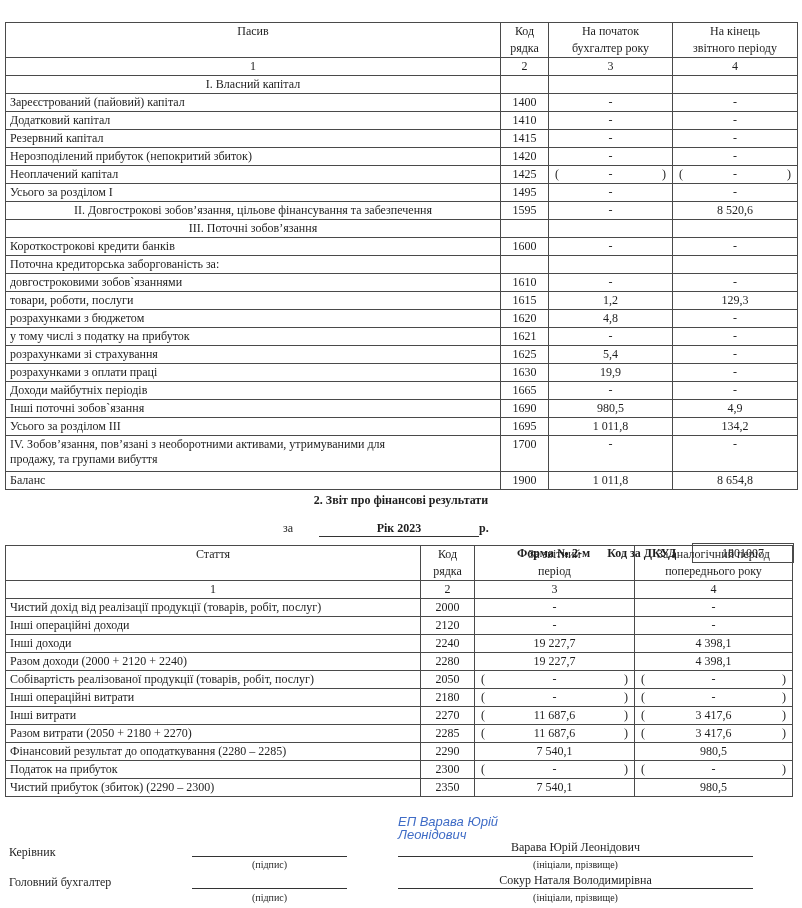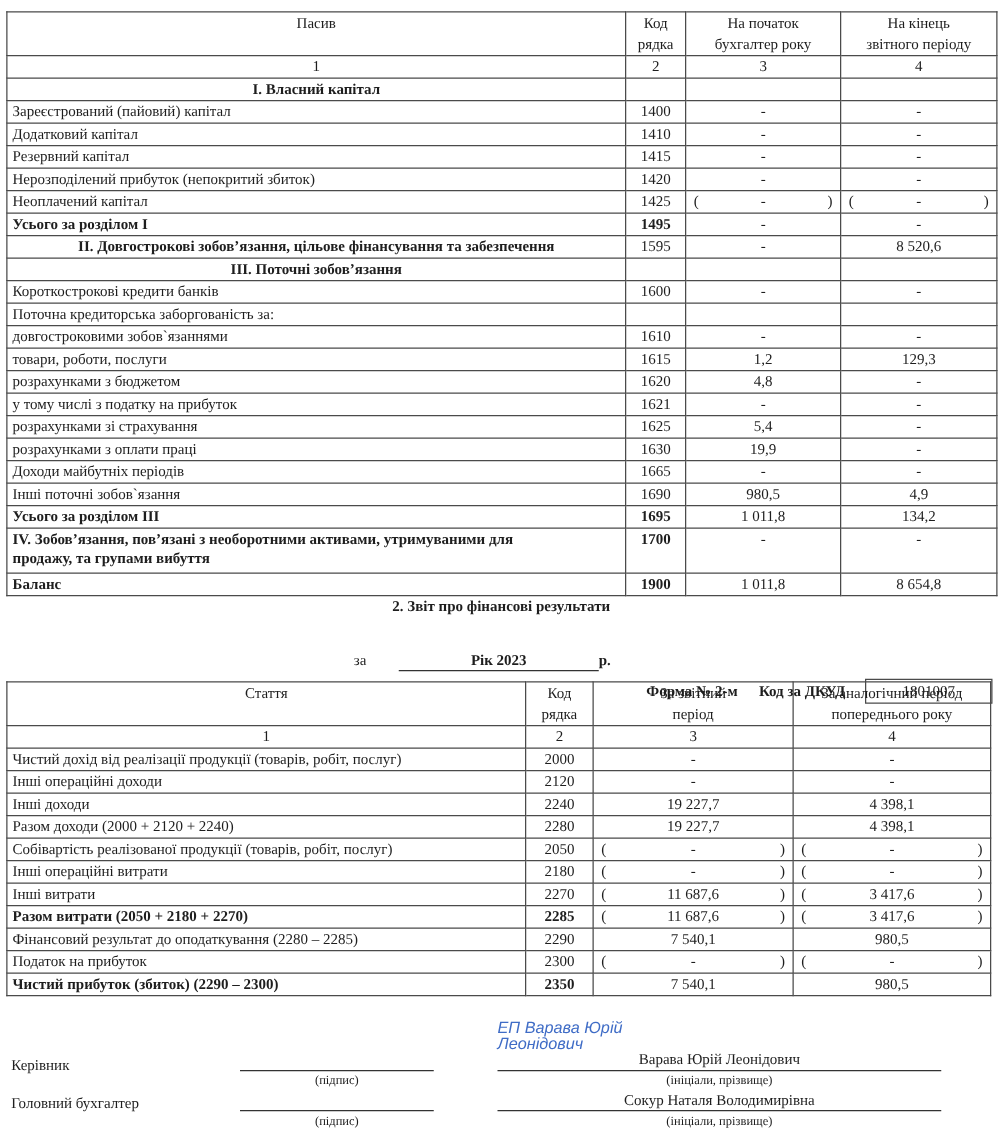--- a/index.html
+++ b/index.html
@@ -1,27 +1,27 @@
 <!DOCTYPE html>
 <html><head>
 <meta charset="utf-8">
 <style>
   html, body { margin: 0; padding: 0; background: #ffffff; }
   body { width: 802px; height: 908px; position: relative; overflow: hidden;
          font-family: "Liberation Serif", "DejaVu Serif", serif; color: #1e1e1e; font-size: 12px; }
   table { border-collapse: collapse; position: absolute; table-layout: fixed; }
   td { border: 1px solid #4a4a4a; padding: 0 4px; height: 17px; line-height: 17px; white-space: nowrap; overflow: hidden; }
   .c { text-align: center; }
-  .b { font-weight: bold; }
+  .b { font-weight: normal; }
   .hdr td { line-height: 17px; }
-  #t1 { left: 5px; top: 9px; width: 792px; border-radius: 29px; }
+  #t1 { left: 5px; top: 22px; width: 792px; border-radius: 29px; }
   #t2 { left: 5px; top: 545px; width: 787px; padding-left: 41px; }
   .paren { display: flex; justify-content: space-between; padding: 0 2px; }
   .paren span.v { flex: 1; text-align: center; }
-  .title2 { position: absolute; left: 0; width: 802px; top: 478px; text-align: center; font-weight: bold; font-size: 12px; }
+  .title2 { position: absolute; left: 0; width: 802px; top: 493px; text-align: center; font-weight: bold; font-size: 12px; }
   .period { position: absolute; top: 521px; left: 283px; font-size: 12px; }
   .period .za { display: inline-block; width: 36px; font-weight: normal; }
   .period .yr { display: inline-block; width: 160px; border-bottom: 1px solid #333; text-align: center; font-weight: bold; }
   .period .r { font-weight: bold; }
   .forma { position: absolute; top: 546px; left: 517px; font-weight: bold; font-size: 12px; }
   .forma .dk { margin-left: 14px; }
   .dkud-box { position: absolute; top: 543px; left: 692px; width: 100px; height: 18px; border: 1px solid #4a4a4a; text-align: center; line-height: 18px; font-size: 12px; }
   .sig { position: absolute; font-size: 12px; }
   .line { position: absolute; border-top: 1px solid #333; }
   .small { font-size: 10px; font-weight: normal; position: absolute; text-align: center; }

